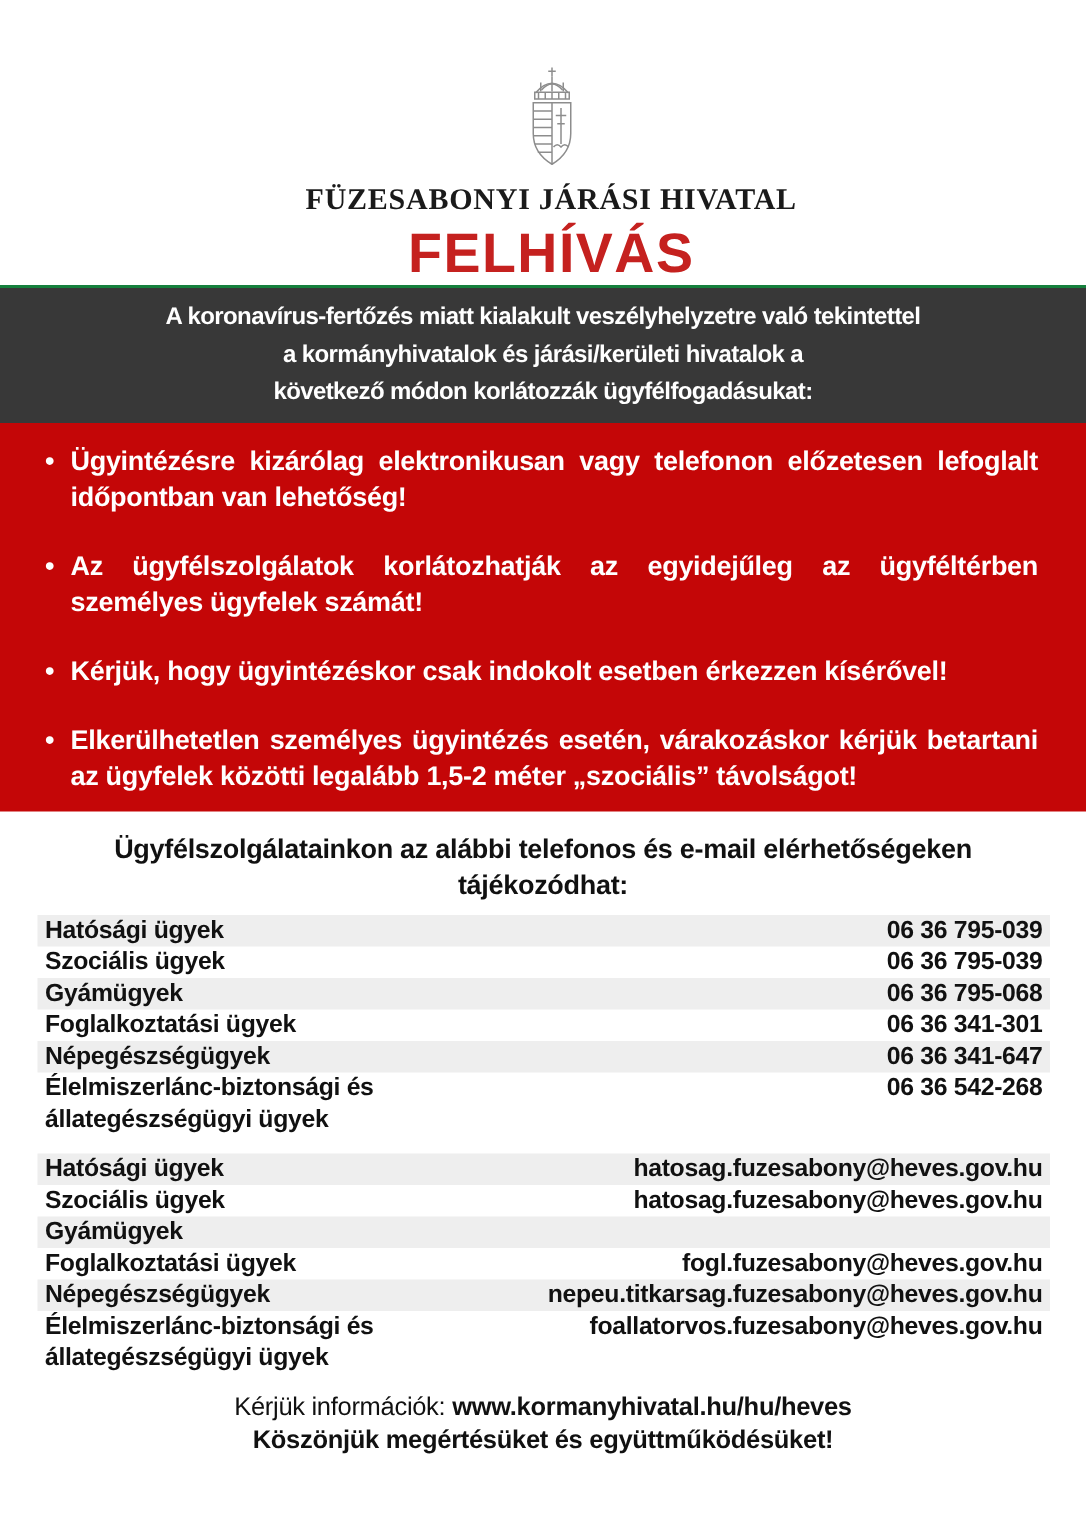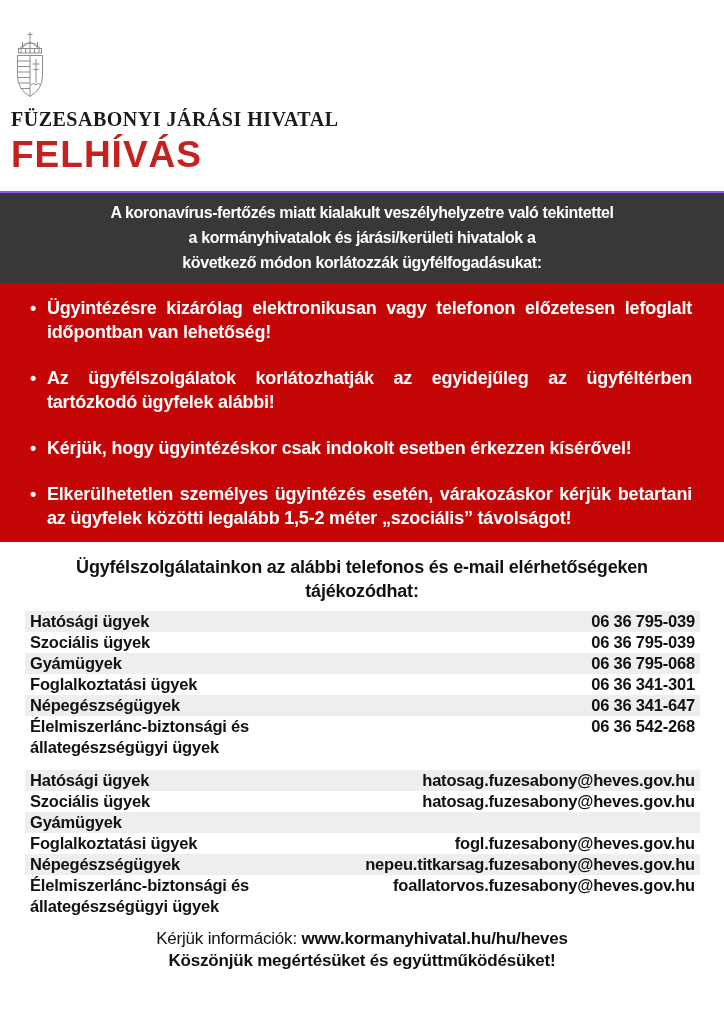--- a/index.html
+++ b/index.html
@@ -5,37 +5,37 @@
   * { box-sizing: border-box; margin: 0; padding: 0; }
   html, body { background: #ffffff; }
   body {
     width: 724px; height: 1024px; margin: 0 auto;
     font-family: "Liberation Sans", sans-serif;
     color: #111; overflow: hidden; position: relative;
   }
   .page { width: 724px; height: 1024px; background: #fff; }
 
   
-  .header { padding-top: 31px; margin-left: 11px; }
+  .header { text-align: center; padding-top: 44px; margin-left: 11px; }
   .emblem { width: 38px; height: 68px; display: inline-block; }
   .office-name {
     font-family: "Liberation Serif", serif;
     font-weight: 700; font-size: 20px; letter-spacing: 0.5px;
     color: #1a1a1a; margin-top: 5px;
   }
   .notice-title {
     font-weight: 700; font-size: 37px; letter-spacing: 1px;
     margin-top: 4px; line-height: 40px;
   }
 
   
   .intro-banner {
     background: #383838; color: #fff; text-align: center;
-    margin-top: 16px; padding: 7px 0 8px 0;
-    border-top: 2px solid #8b5cf6;
+    margin-top: 1px; padding: 7px 0 8px 0;
+    border-top: 2px solid #15803d;
   }
   .banner-line {
     font-weight: 700; font-size: 16px; line-height: 25px;
     letter-spacing: -0.4px; white-space: nowrap;
   }
 
   
   .redbox {
     color: #fff; padding: 13px 32px 12px 30px;
   }
@@ -121,21 +121,21 @@
       <div class="banner-line">következő módon korlátozzák ügyfélfogadásukat:</div>
     </div>
 
   <div class="redbox" id="bullet-list" style="background: rgb(196, 6, 7);">
       <div class="bullet-item">
         <span class="bullet-dot">•</span>
         <p class="bullet-text">Ügyintézésre kizárólag elektronikusan vagy telefonon előzetesen lefoglalt időpontban van lehetőség!</p>
       </div>
       <div class="bullet-item">
         <span class="bullet-dot">•</span>
-        <p class="bullet-text">Az ügyfélszolgálatok korlátozhatják az egyidejűleg az ügyféltérben tartózkodó ügyfelek alábbi!</p>
+        <p class="bullet-text">Az ügyfélszolgálatok korlátozhatják az egyidejűleg az ügyféltérben személyes ügyfelek számát!</p>
       </div>
       <div class="bullet-item">
         <span class="bullet-dot">•</span>
         <p class="bullet-text">Kérjük, hogy ügyintézéskor csak indokolt esetben érkezzen kísérővel!</p>
       </div>
       <div class="bullet-item">
         <span class="bullet-dot">•</span>
         <p class="bullet-text">Elkerülhetetlen személyes ügyintézés esetén, várakozáskor kérjük betartani az ügyfelek közötti legalább 1,5-2 méter „szociális” távolságot!</p>
       </div>
     </div>

